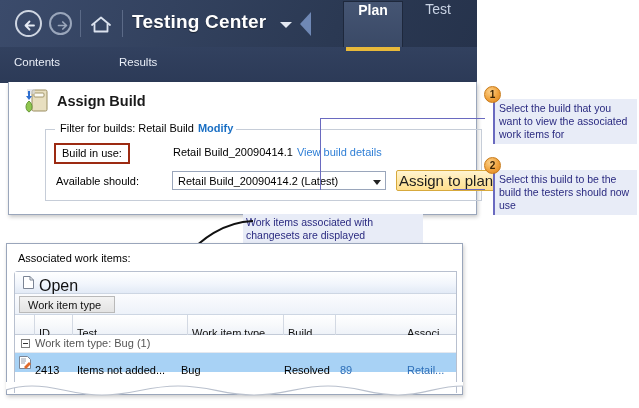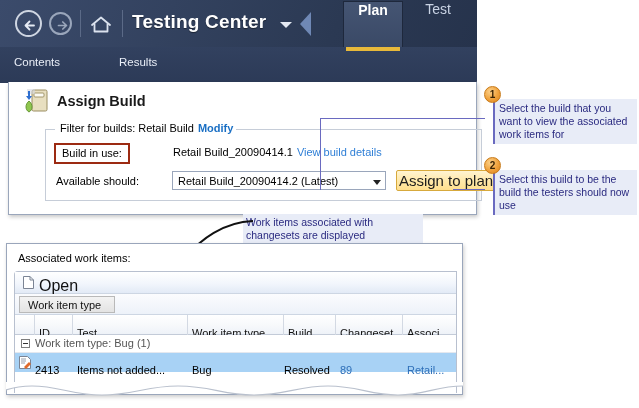--- a/index.html
+++ b/index.html
@@ -386,40 +386,39 @@
       <div class="groupbar">
         <div class="grp-chip">Work item type</div>
       </div>
 
       <div class="hdr">
         <div class="hcell" style="left:0;width:20px;border-right:1px solid #d3d9e3;"></div>
         <div class="hcell" style="left:20px;width:38px;">ID</div>
         <div class="hcell" style="left:58px;width:115px;">Test</div>
         <div class="hcell" style="left:173px;width:96px;">Work item type</div>
         <div class="hcell" style="left:269px;width:52px;">Build</div>
-        <div class="hcell" style="left:321px;width:67px;">Changeset</div>
         <div class="hcell" style="left:388px;width:55px;border-right:none;">Associ...</div>
       </div>
 
       <div class="grprow">
         <span class="exp"></span>
         <span class="gtxt">Work item type: Bug (1)</span>
       </div>
 
       <div class="datarow">
         <span class="wi-icon">
           <svg width="12" height="13" viewBox="0 0 12 13">
             <path d="M0.5 0.5 h8 l3 3 v9 h-11 Z" fill="#ffffff" stroke="#7b8494" stroke-width="1"></path>
             <path d="M2 3 h5 M2 5 h5 M2 7 h4" stroke="#8a93a3" stroke-width="0.9"></path>
             <path d="M5 11 L10 6 L12 8 L7 13 Z" fill="#e06a2b"></path>
           </svg>
         </span>
         <span class="dcell" style="left:20px;width:38px;">2413</span>
         <span class="dcell" style="left:62px;width:111px;">Items not added...</span>
-        <span class="dcell" style="left:177px;width:92px;">Bug</span>
+        <span class="dcell" style="left:166px;width:92px;">Bug</span>
         <span class="dcell" style="left:269px;width:52px;">Resolved</span>
         <span class="dcell link" style="left:325px;width:63px;">89</span>
         <span class="dcell link" style="left:392px;width:55px;">Retail...</span>
       </div>
 
     </div>
   </div>
 
   <svg class="torn" viewBox="0 0 457 22" preserveAspectRatio="none">
     <path d="M0 0 H457 V4 C430 4 420 13 392 13 C364 13 352 4 322 4 C292 4 280 13 248 13 C216 13 206 4 172 4 C140 4 128 13 96 13 C64 13 54 4 26 4 C14 4 6 6 0 8 Z" fill="#ffffff"></path>

